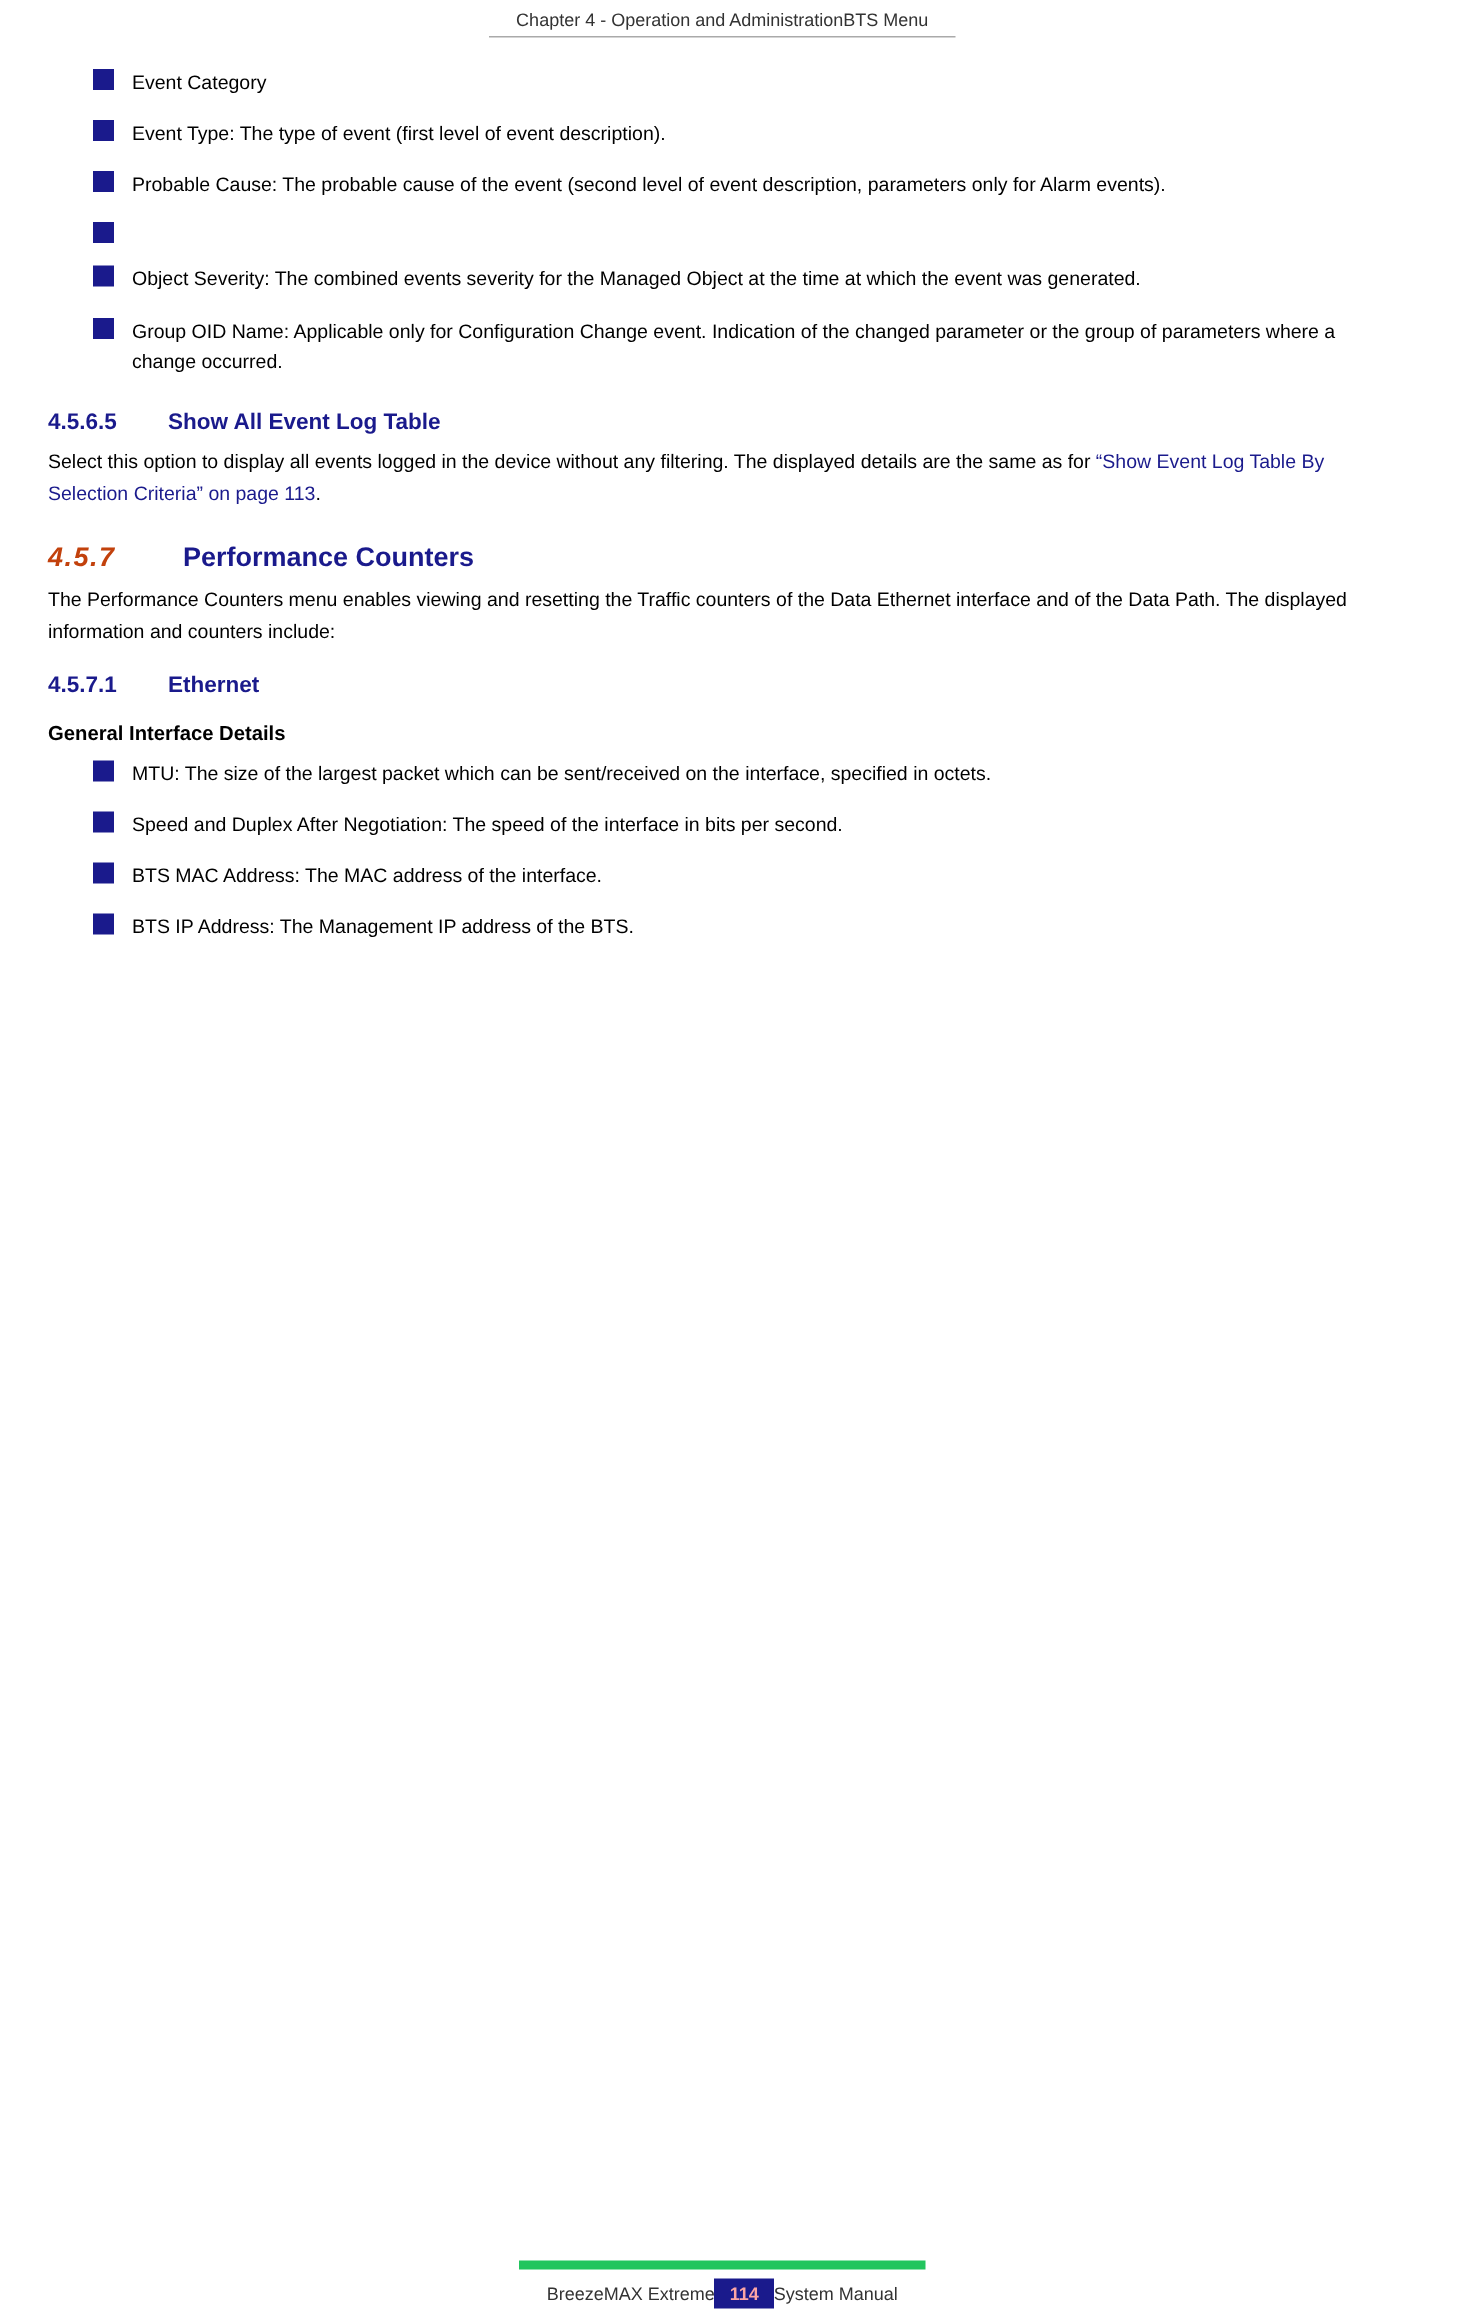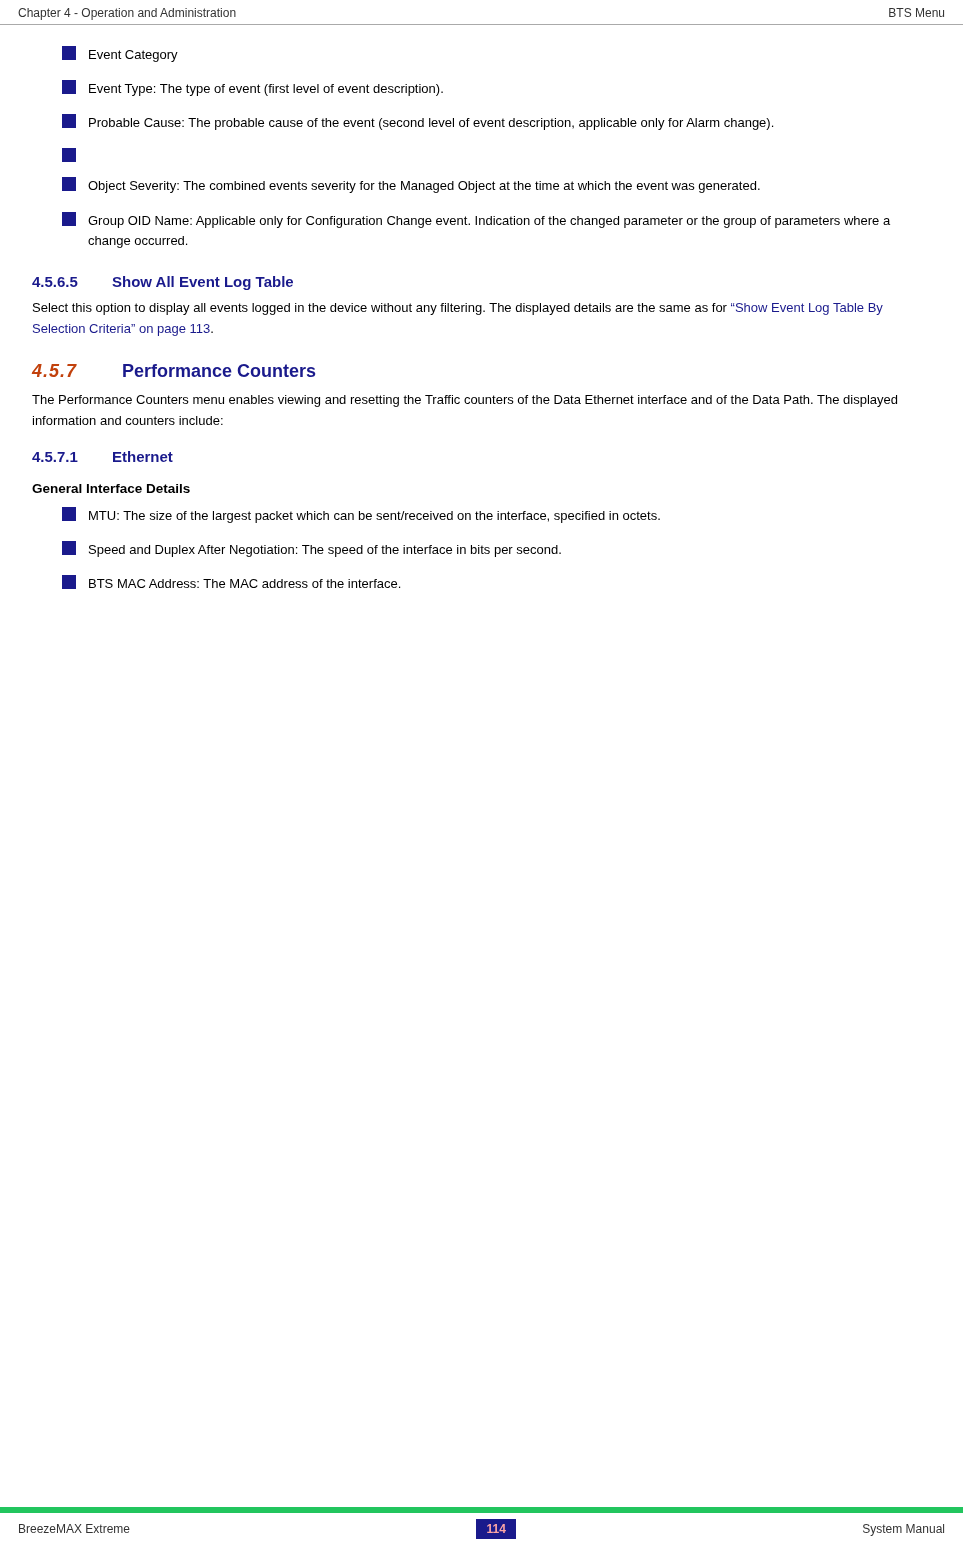--- a/index.html
+++ b/index.html
@@ -10,20 +10,21 @@
       background: #fff;
       width: 975px;
       min-height: 1545px;
       position: relative;
     }
     .page-container {
       width: 963px;
       min-height: 1545px;
       display: flex;
       flex-direction: column;
+      align-items: center;
     }
     
     .header {
       display: flex;
       justify-content: space-between;
       align-items: center;
       border-bottom: 1px solid #aaa;
       padding: 6px 18px 4px 18px;
       font-size: 12px;
       color: #333;
@@ -152,21 +153,21 @@
     <li class="bullet-item">
       <div class="bullet-icon"></div>
       <span class="bullet-text">Event Category</span>
     </li>
         <li class="bullet-item">
       <div class="bullet-icon"></div>
       <span class="bullet-text">Event Type: The type of event (first level of event description).</span>
     </li>
         <li class="bullet-item">
       <div class="bullet-icon"></div>
-      <span class="bullet-text">Probable Cause: The probable cause of the event (second level of event description, applicable only for Alarm change).</span>
+      <span class="bullet-text">Probable Cause: The probable cause of the event (second level of event description, parameters only for Alarm events).</span>
     </li>
         <li class="bullet-item">
       <div class="bullet-icon"></div>
     </li>
         <li class="bullet-item">
       <div class="bullet-icon"></div>
       <span class="bullet-text">Object Severity: The combined events severity for the Managed Object at the time at which the event was generated.</span>
     </li>
         <li class="bullet-item">
       <div class="bullet-icon"></div>
@@ -201,20 +202,24 @@
       <div class="bullet-icon"></div>
       <span class="bullet-text">MTU: The size of the largest packet which can be sent/received on the interface, specified in octets.</span>
     </li>
         <li class="bullet-item">
       <div class="bullet-icon"></div>
       <span class="bullet-text">Speed and Duplex After Negotiation: The speed of the interface in bits per second.</span>
     </li>
         <li class="bullet-item">
       <div class="bullet-icon"></div>
       <span class="bullet-text">BTS MAC Address: The MAC address of the interface.</span>
+    </li>
+        <li class="bullet-item">
+      <div class="bullet-icon"></div>
+      <span class="bullet-text">BTS IP Address: The Management IP address of the BTS.</span>
     </li>
       </ul>
 
   </div>
 
   <div class="footer">
     <span>BreezeMAX Extreme</span>
     <span class="footer-page">114</span>
     <span>System Manual</span>
   </div>

